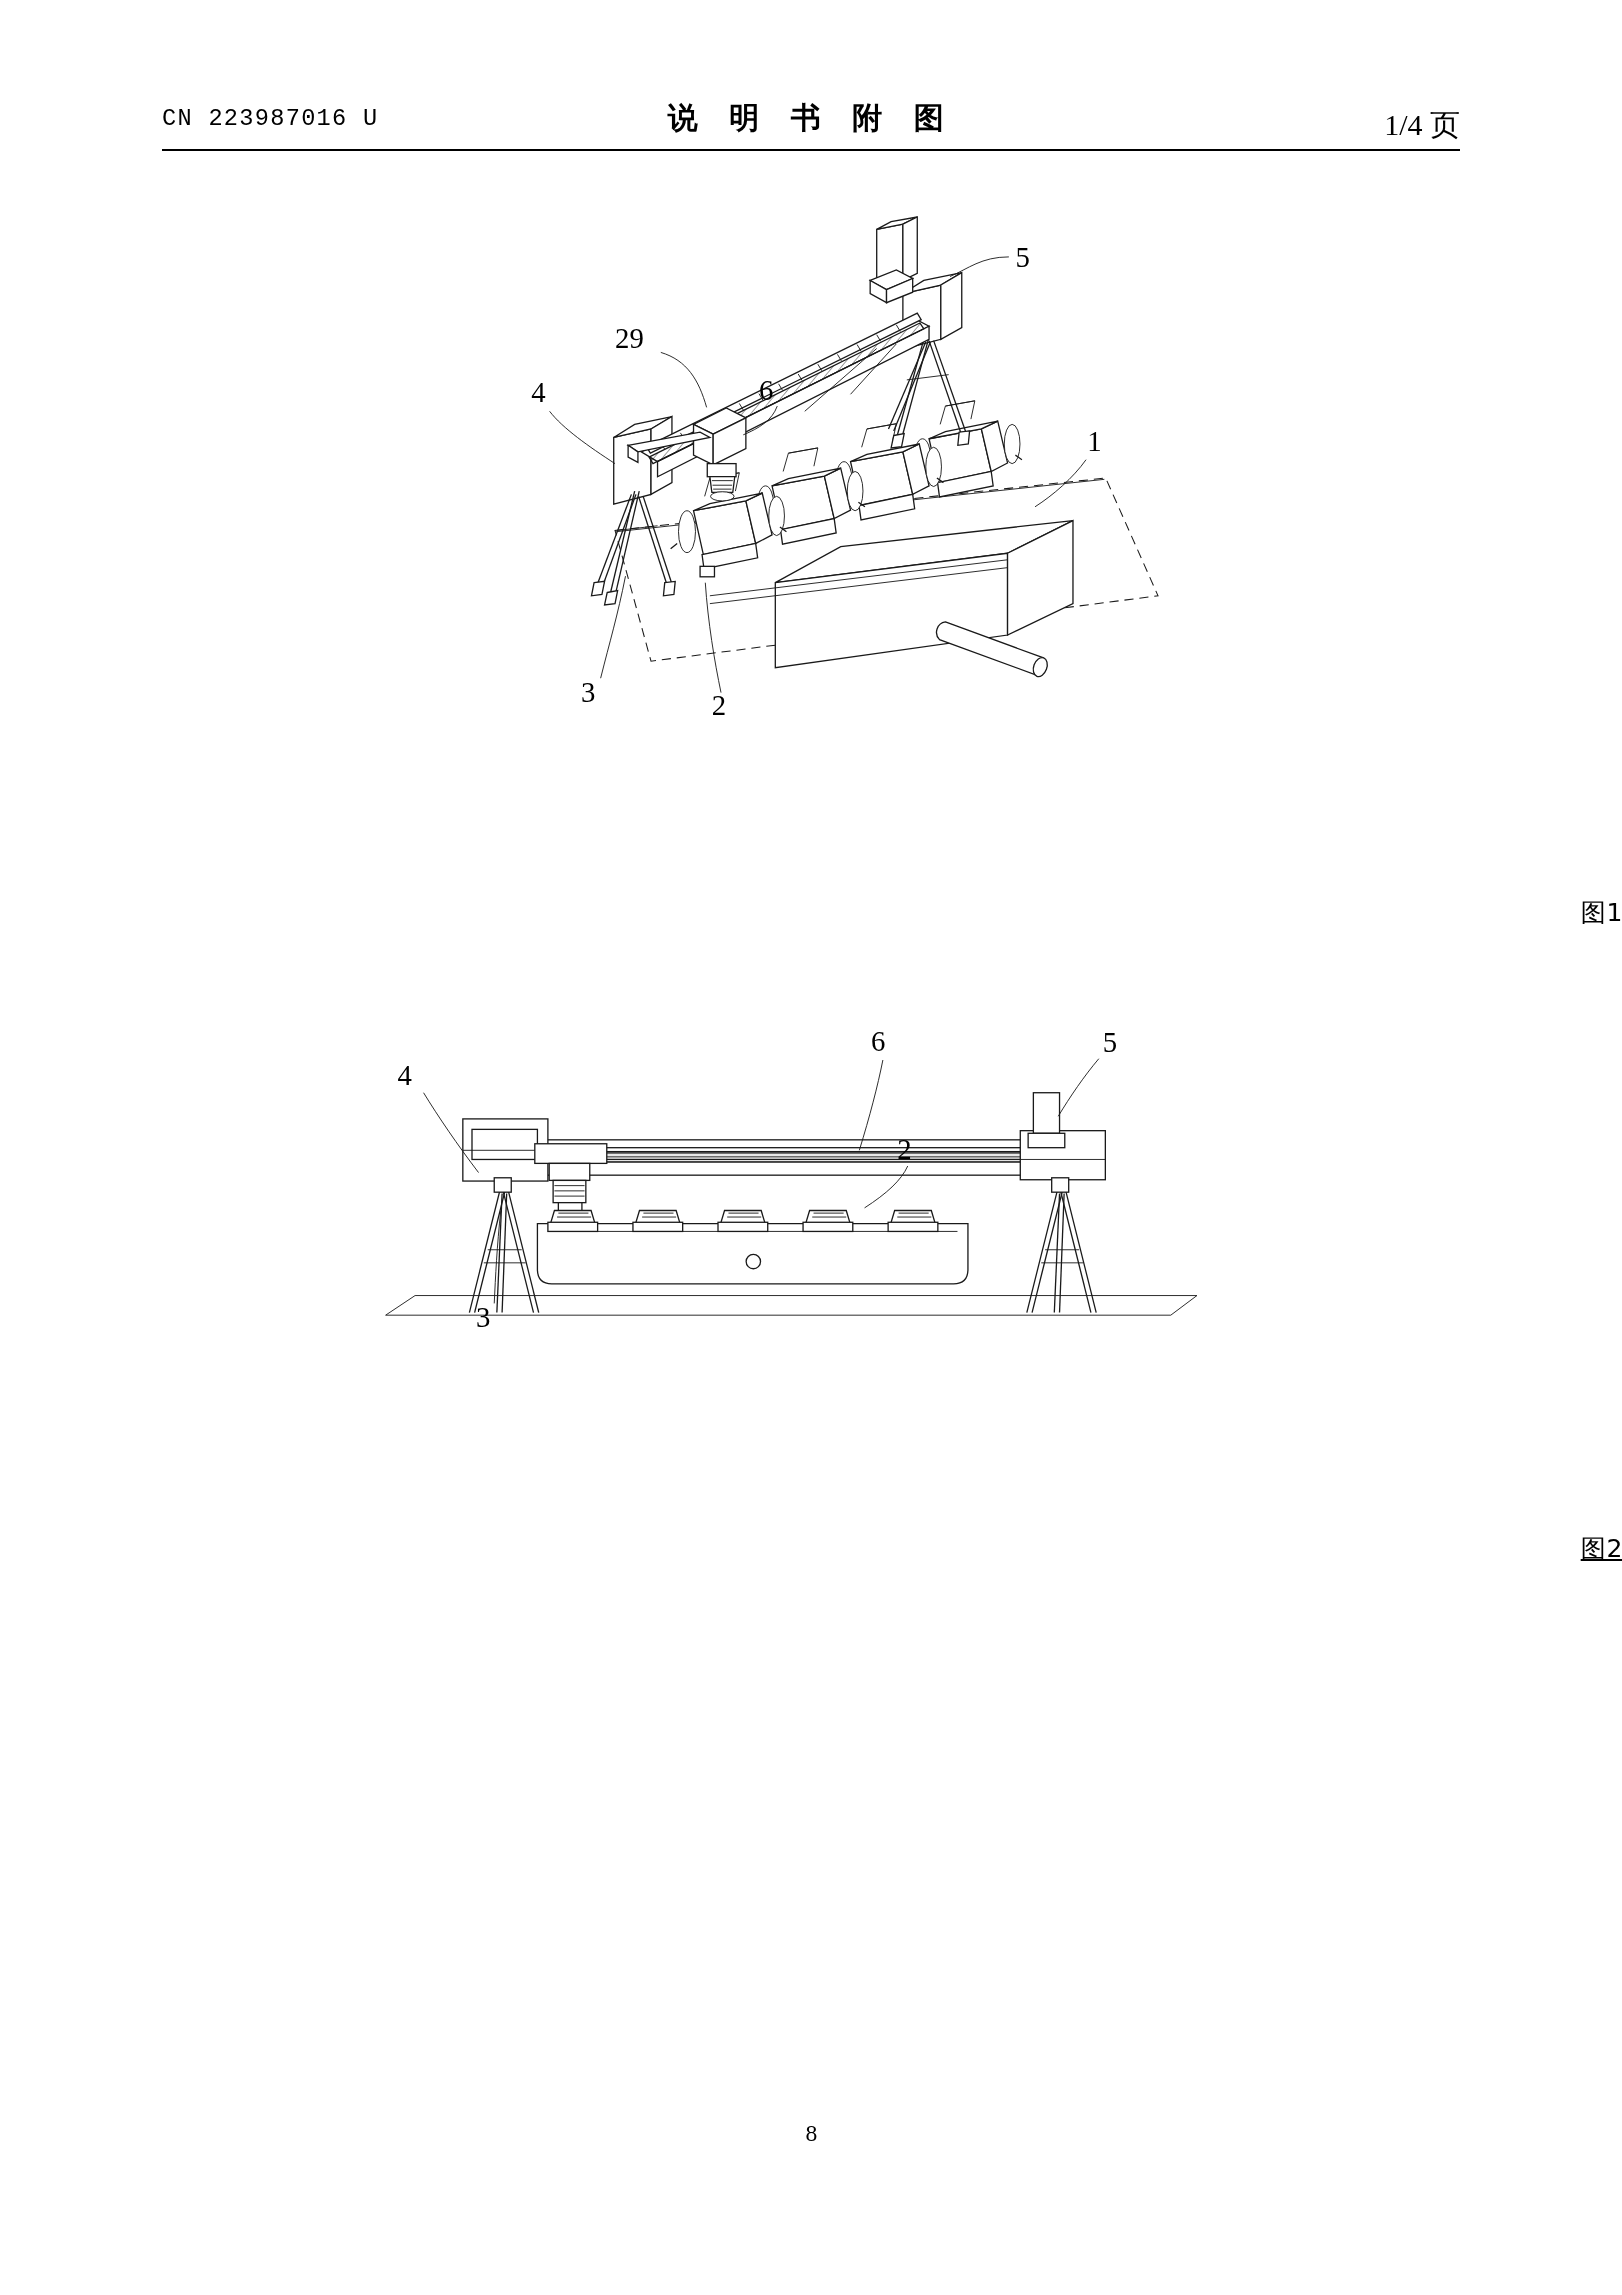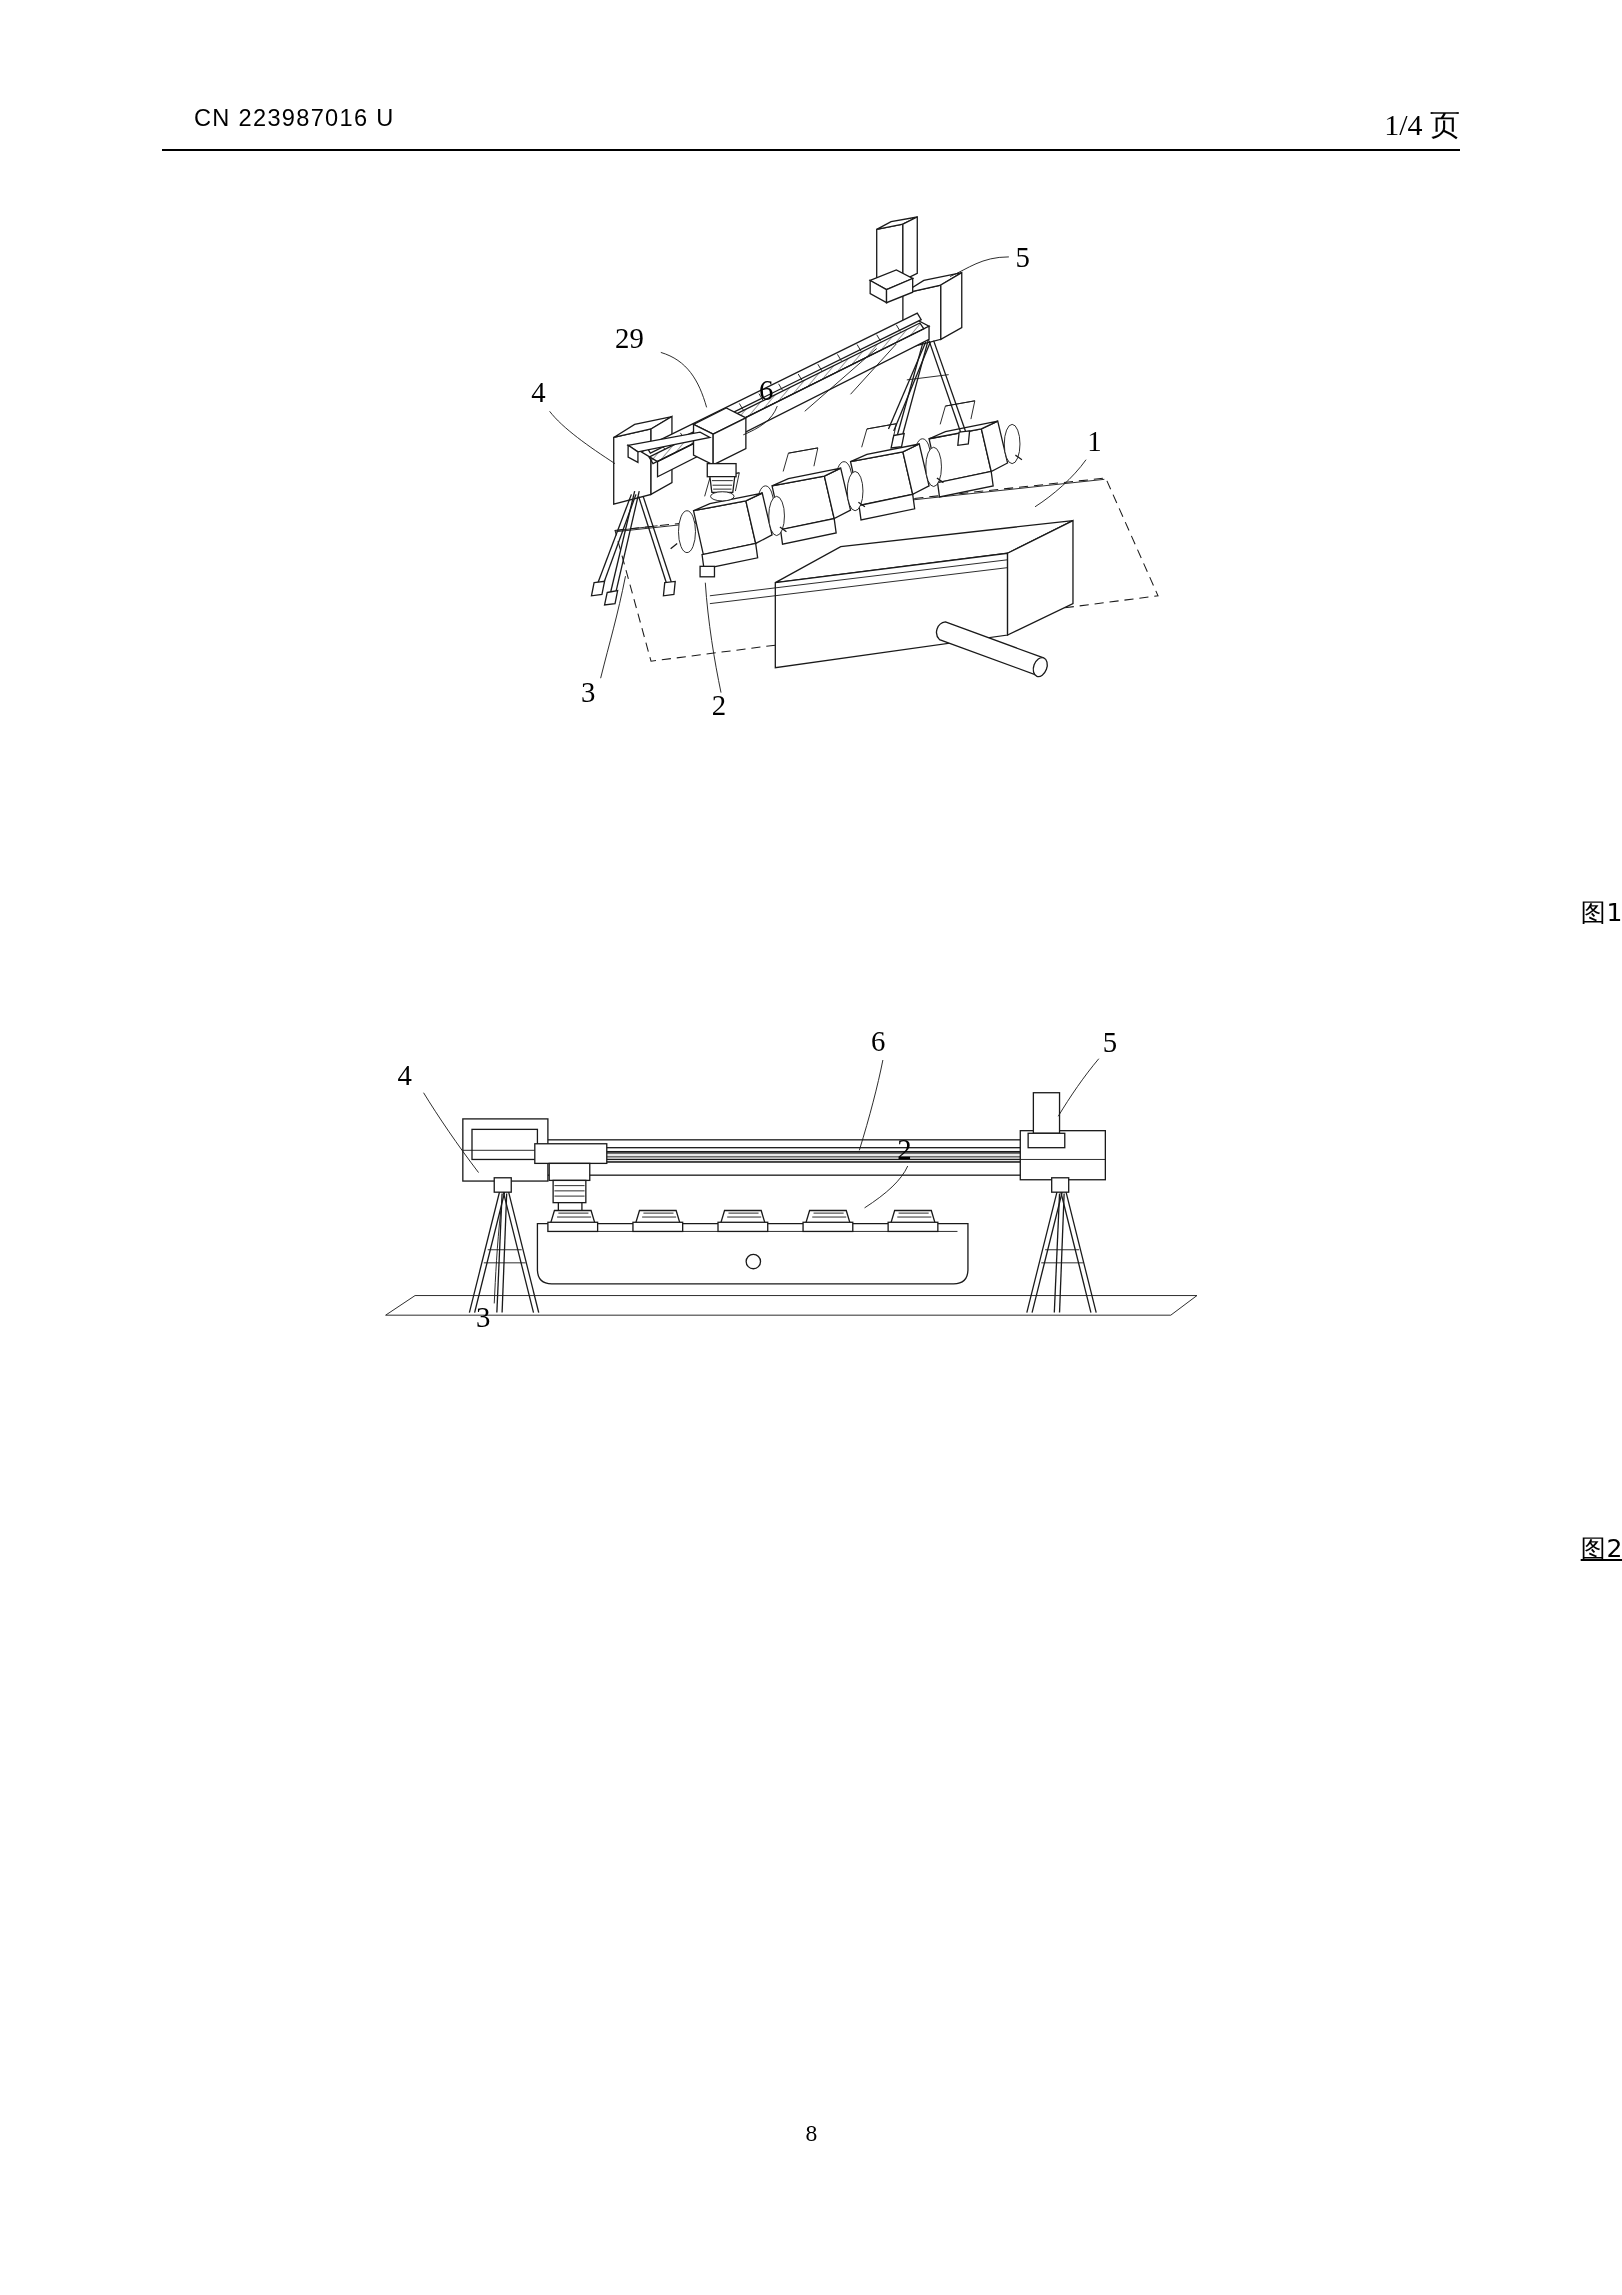--- a/index.html
+++ b/index.html
@@ -21,25 +21,24 @@
     position: absolute;
     left: 162px;
     top: 98px;
     width: 1298px;
     height: 52px;
   }
   #header-left {
     position: absolute;
     left: 0;
     top: 6.5px;
-    font-family: Liberation Sans, sans-serif;
+    font-family: Liberation Mono, monospace;
     font-size: 23.6px;
     letter-spacing: 1.3px;
     white-space: nowrap;
-    margin-left: 32px;
   }
   #header-center {
     position: absolute;
     left: 0;
     top: 0;
     width: 1298px;
     text-align: center;
     font-family: "DejaVu Sans", sans-serif;
     font-size: 30px;
     font-weight: bold;
@@ -110,20 +109,21 @@
     fill: #000;
   }
   .hatch-fill { fill: url(#hatch); stroke: #1a1a1a; stroke-width: 2; }
   .grey-fill { fill: #e8e8e8; stroke: #1a1a1a; stroke-width: 2; }
 </style>
 </head>
 <body>
 
 <div id="header">
   <div id="header-left">CN  223987016  U</div>
+  <div id="header-center">说 明 书 附 图</div>
   <div id="header-right">1/4 页</div>
 </div>
 <div id="header-rule"></div>
 
 <div id="fig1-wrap">
 <svg width="982" height="700" viewBox="0 0 1500 1070" xmlns="http://www.w3.org/2000/svg">
   <defs>
     <pattern id="hatch" width="10" height="10" patternUnits="userSpaceOnUse" patternTransform="rotate(40)">
       <line x1="0" y1="0" x2="0" y2="10" stroke="#1a1a1a" stroke-width="1.3"></line>
     </pattern>

